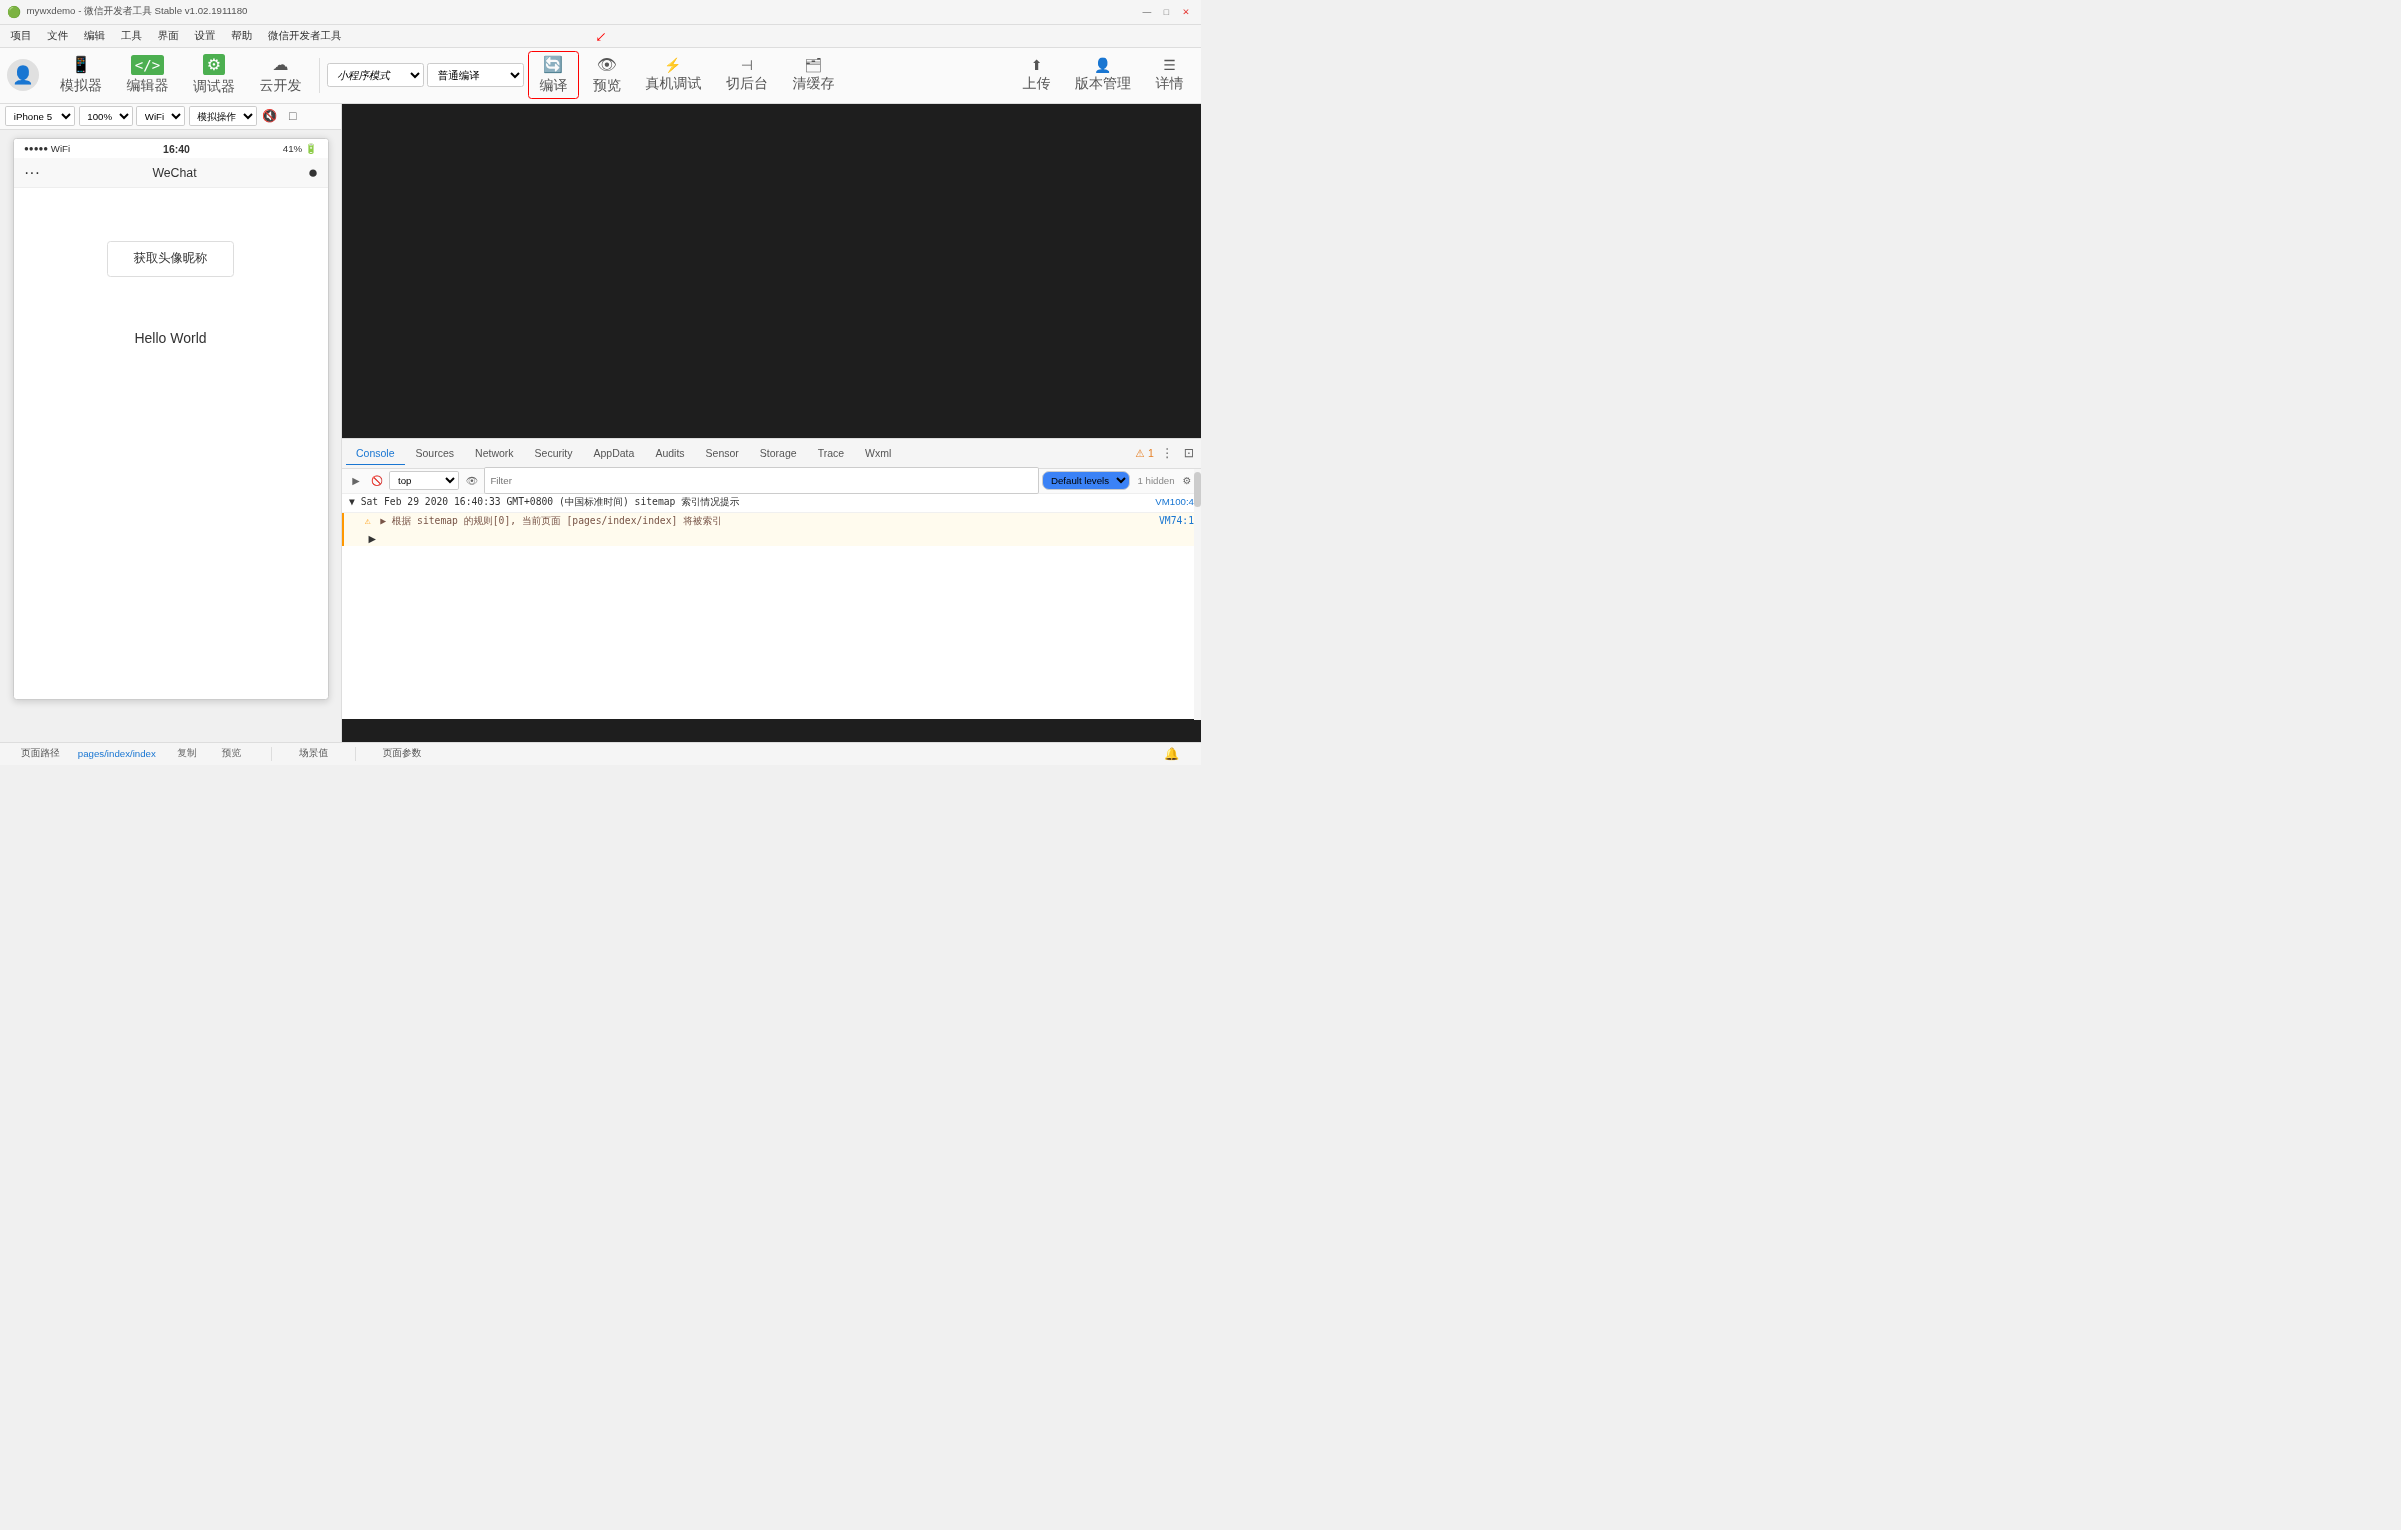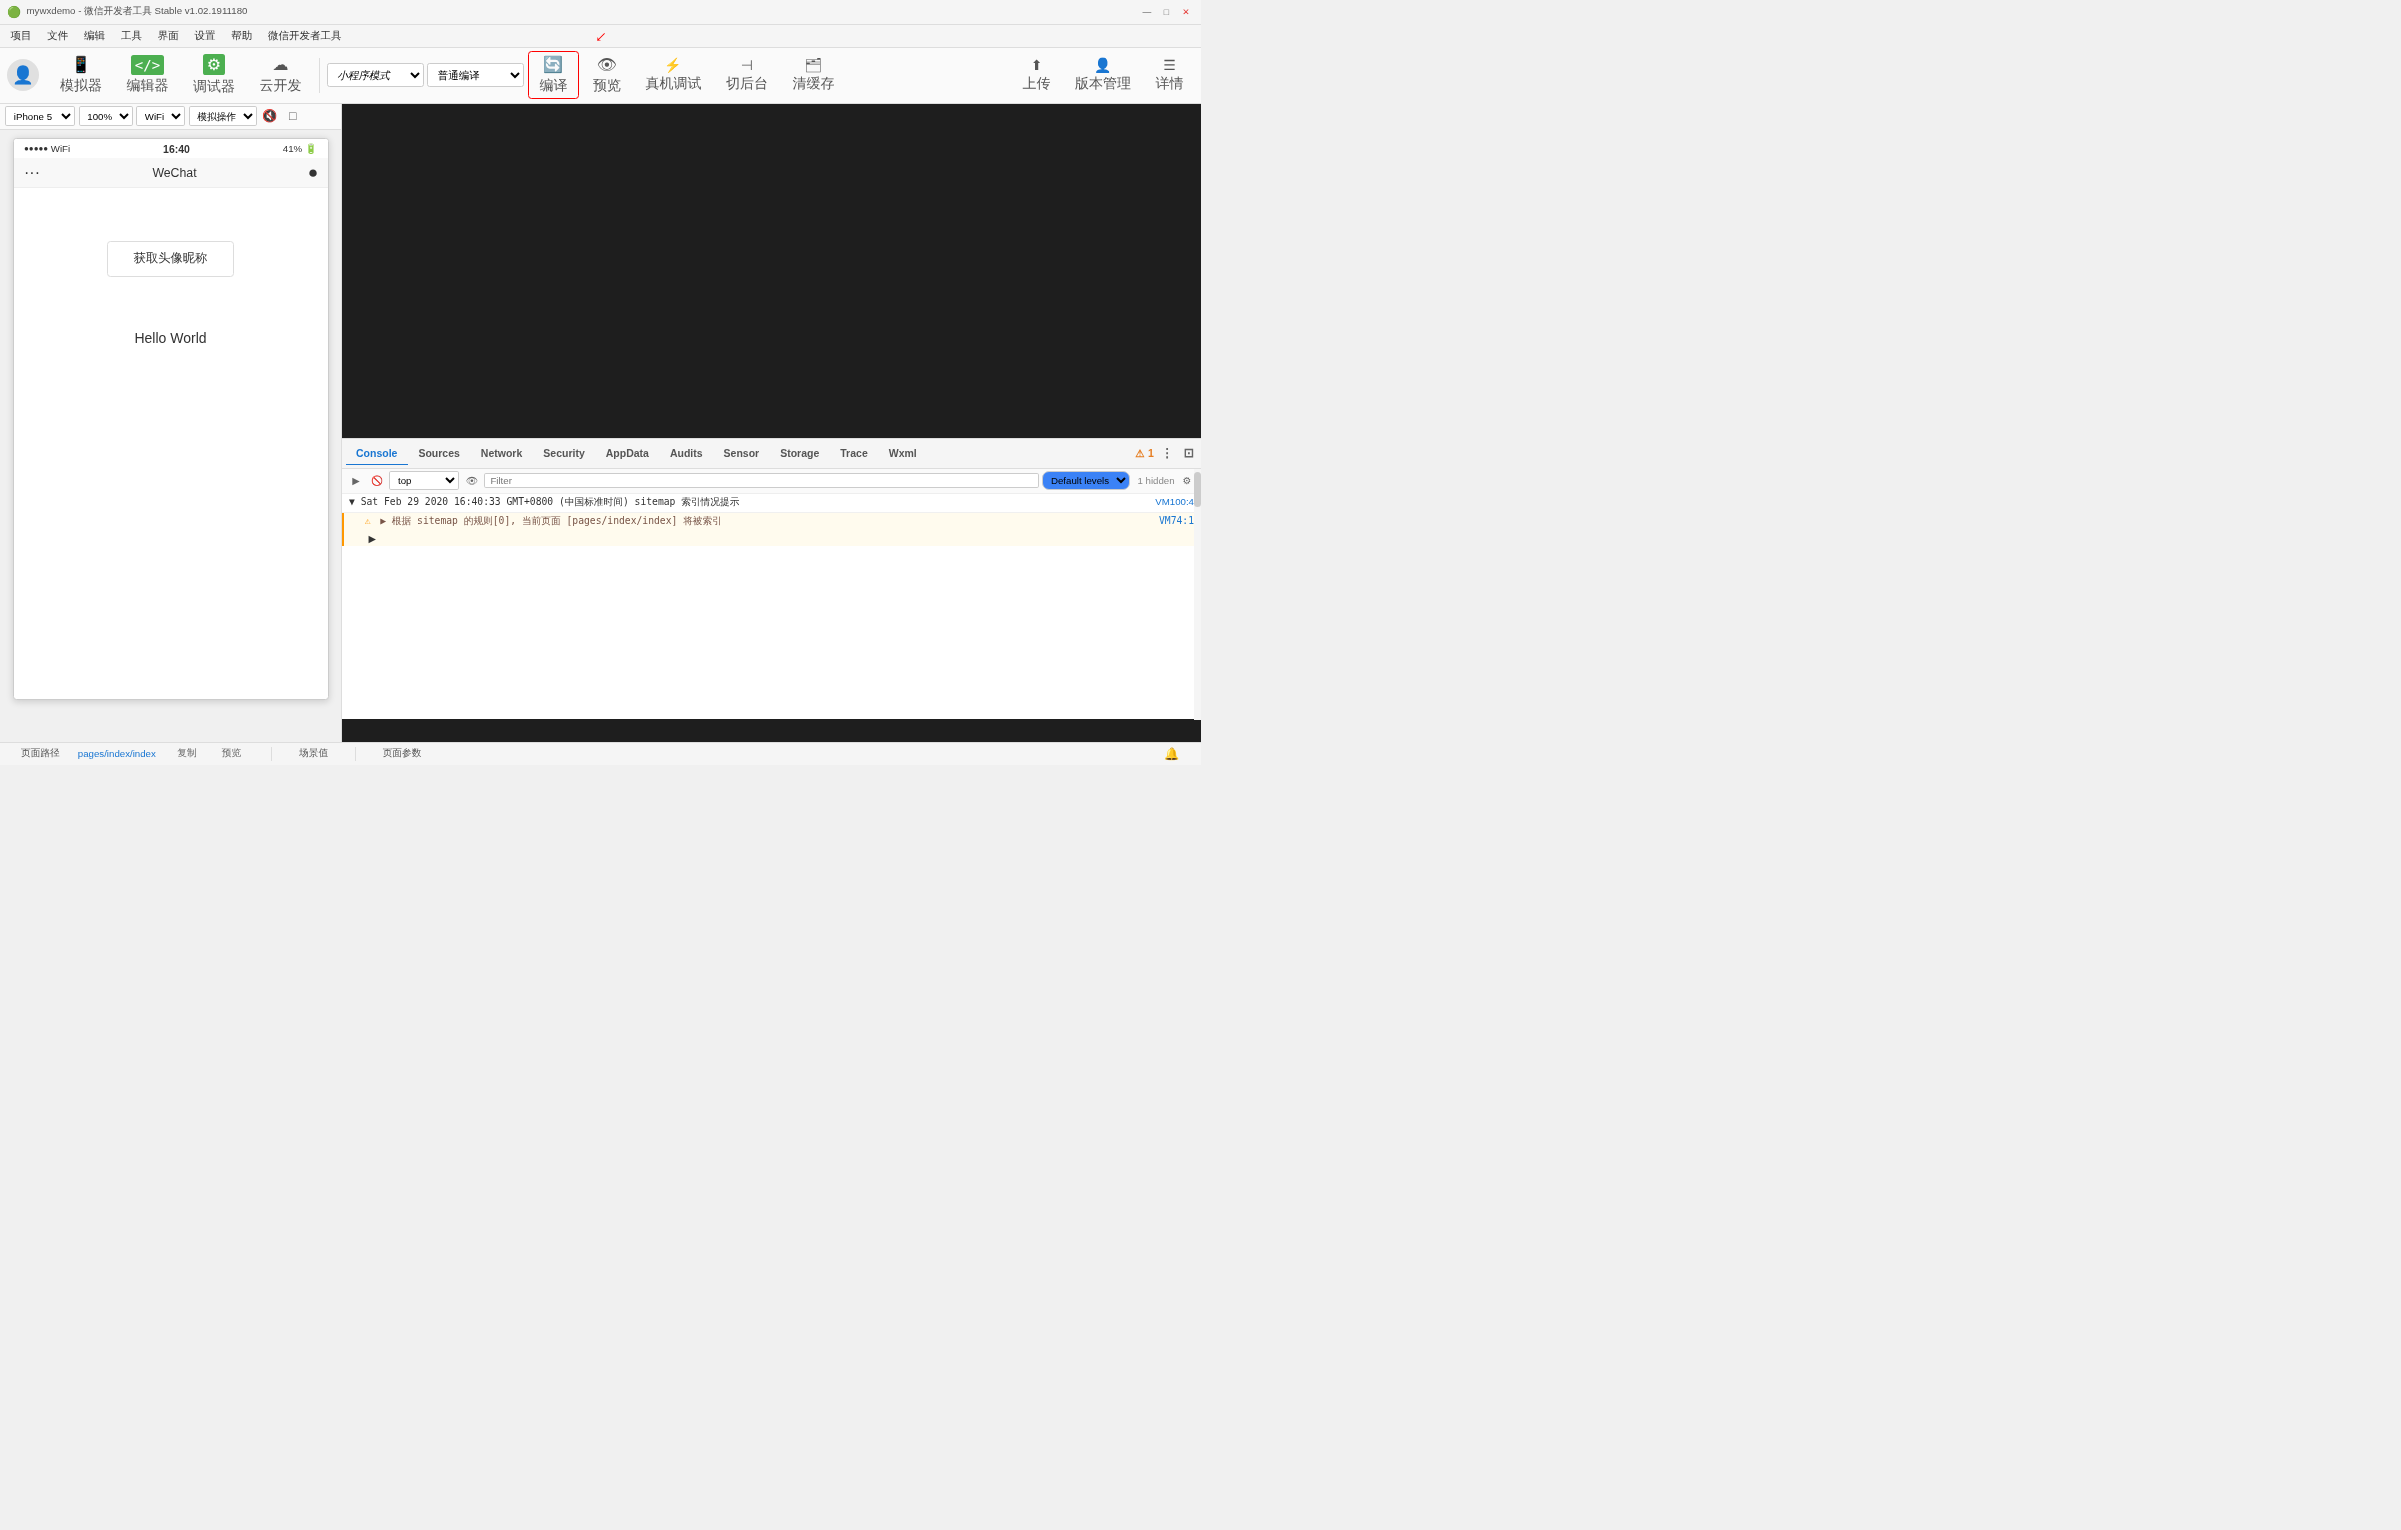--- a/index.html
+++ b/index.html
@@ -49,29 +49,29 @@
     .file-list { flex: 1; overflow-y: auto; padding: 3.5px 0; }
     .file-item { display: flex; align-items: center; padding: 2.6px 7px; cursor: pointer; gap: 3.5px; font-size: 10.5px; }
     .file-item.folder { color: #333; }
     .file-item .expand-arrow { width: 10.5px; font-size: 8.8px; color: #888; }
     .file-item .file-icon { font-size: 11.4px; width: 14px; }
     .file-item .file-name { flex: 1; }
     .file-item .file-badge { background: #2196F3; color: white; font-size: 8px; padding: 0.9px 3.5px; border-radius: 1.8px; font-weight: bold; }
     
     
     .devtools { position: absolute; left: 342px; right: 0; bottom: 23px; height: 281px; background: white; border-top: 1.8px solid #ddd; display: flex; flex-direction: column; }
-    .devtools-tabs { display: flex; align-items: center; background: #f5f5f5; border-bottom: 0.9px solid #ddd; height: 30px; padding: 0 3.5px; overflow: hidden; font-weight: bold; }
+    .devtools-tabs { display: flex; align-items: center; background: #f5f5f5; border-bottom: 0.9px solid #ddd; height: 30px; padding: 0 3.5px; overflow: hidden; }
     .devtools-tab { padding: 5.3px 10.5px; font-size: 10.5px; cursor: pointer; color: #555; border-bottom: 1.8px solid transparent; white-space: nowrap; }
     .devtools-tab.active { color: #1976d2; border-bottom-color: #1976d2; }
     .devtools-tab-right { margin-left: auto; display: flex; align-items: center; gap: 3.5px; }
     .devtools-content { flex: 1; overflow-y: auto; }
     .console-toolbar { display: flex; align-items: center; background: #fafafa; border-bottom: 0.9px solid #eee; height: 24.6px; padding: 0 5.3px; gap: 3.5px; }
     .console-btn { width: 17.6px; height: 17.6px; display: flex; align-items: center; justify-content: center; cursor: pointer; font-size: 9.7px; color: #666; border: none; background: none; border-radius: 1.8px; }
     .console-select { height: 19.3px; border: 0.9px solid #ccc; border-radius: 1.8px; padding: 0 3.5px; font-size: 9.7px; background: white; min-width: 70px; cursor: pointer; }
-    .console-filter { flex: 1; height: 15px; border: 0.9px solid #ccc; border-radius: 1.8px; padding: 0 5.3px; font-size: 9.7px; background: white; }
+    .console-filter { flex: 1; height: 27px; border: 0.9px solid #ccc; border-radius: 1.8px; padding: 0 5.3px; font-size: 9.7px; background: white; }
     .console-levels { height: 19.3px; border: 0.9px solid #ccc; border-radius: 7px; padding: 0 3.5px; font-size: 9.7px; background: #3b82f6; min-width: 88px; cursor: pointer; }
     .console-log { padding: 2.6px 7px; font-size: 9.7px; color: #333; border-bottom: 0.9px solid #f0f0f0; display: flex; justify-content: space-between; align-items: flex-start; gap: 21px; }
     .console-log-text { flex: 1; font-family: monospace; font-size: 9.7px; }
     .console-log-link { color: #1976d2; font-size: 9.7px; text-decoration: none; cursor: pointer; white-space: nowrap; }
     .console-warn-row { background: #fffbee; border-left: 2.6px solid #ff9800; padding: 2.6px 7px 2.6px 21px; font-size: 9.7px; font-family: monospace; display: flex; justify-content: space-between; align-items: flex-start; }
     .console-expand-row { background: #fffbee; border-left: 2.6px solid #ff9800; padding: 1.8px 7px 1.8px 24.6px; font-size: 9.7px; }
     .warn-icon { color: #ff9800; margin-right: 3.5px; }
     
     
     .status-bar { display: flex; align-items: center; background: #f5f5f5; border-top: 0.9px solid #ddd; height: 23px; padding: 0 21px; font-size: 9.7px; color: #555; gap: 18px; }

